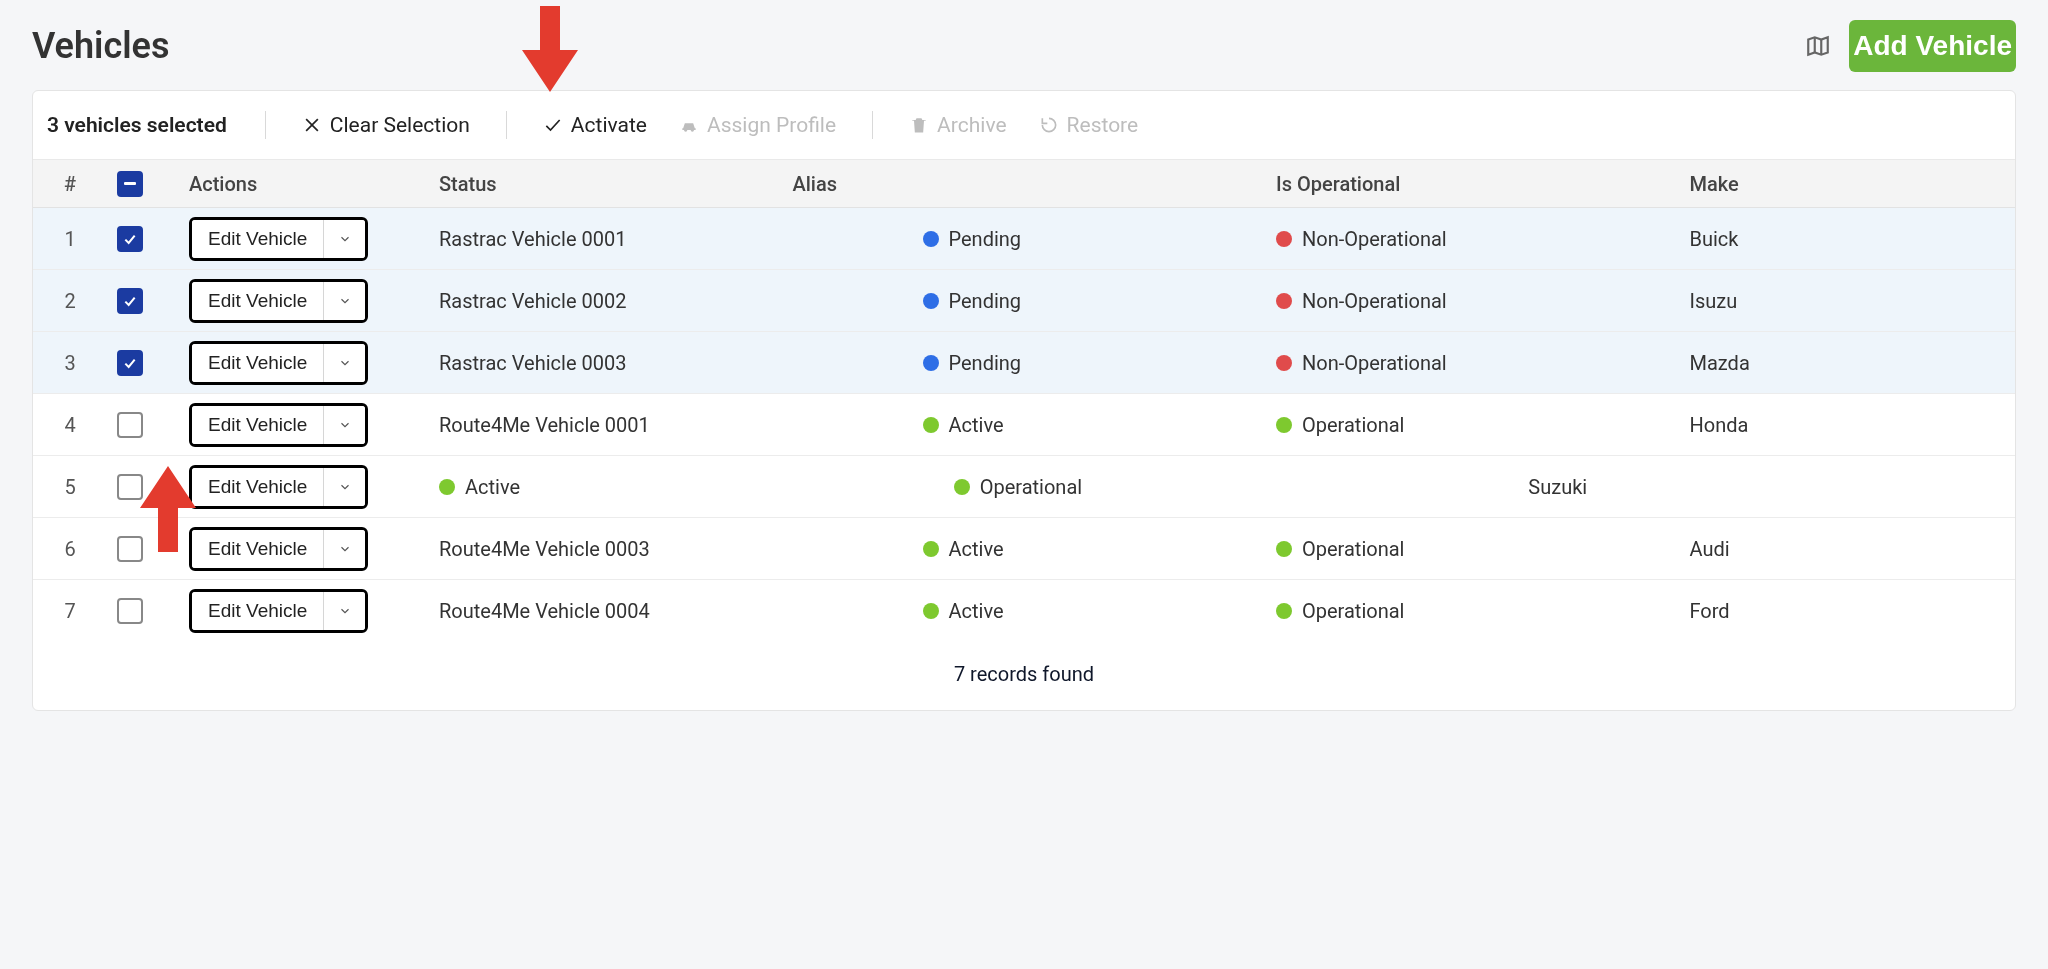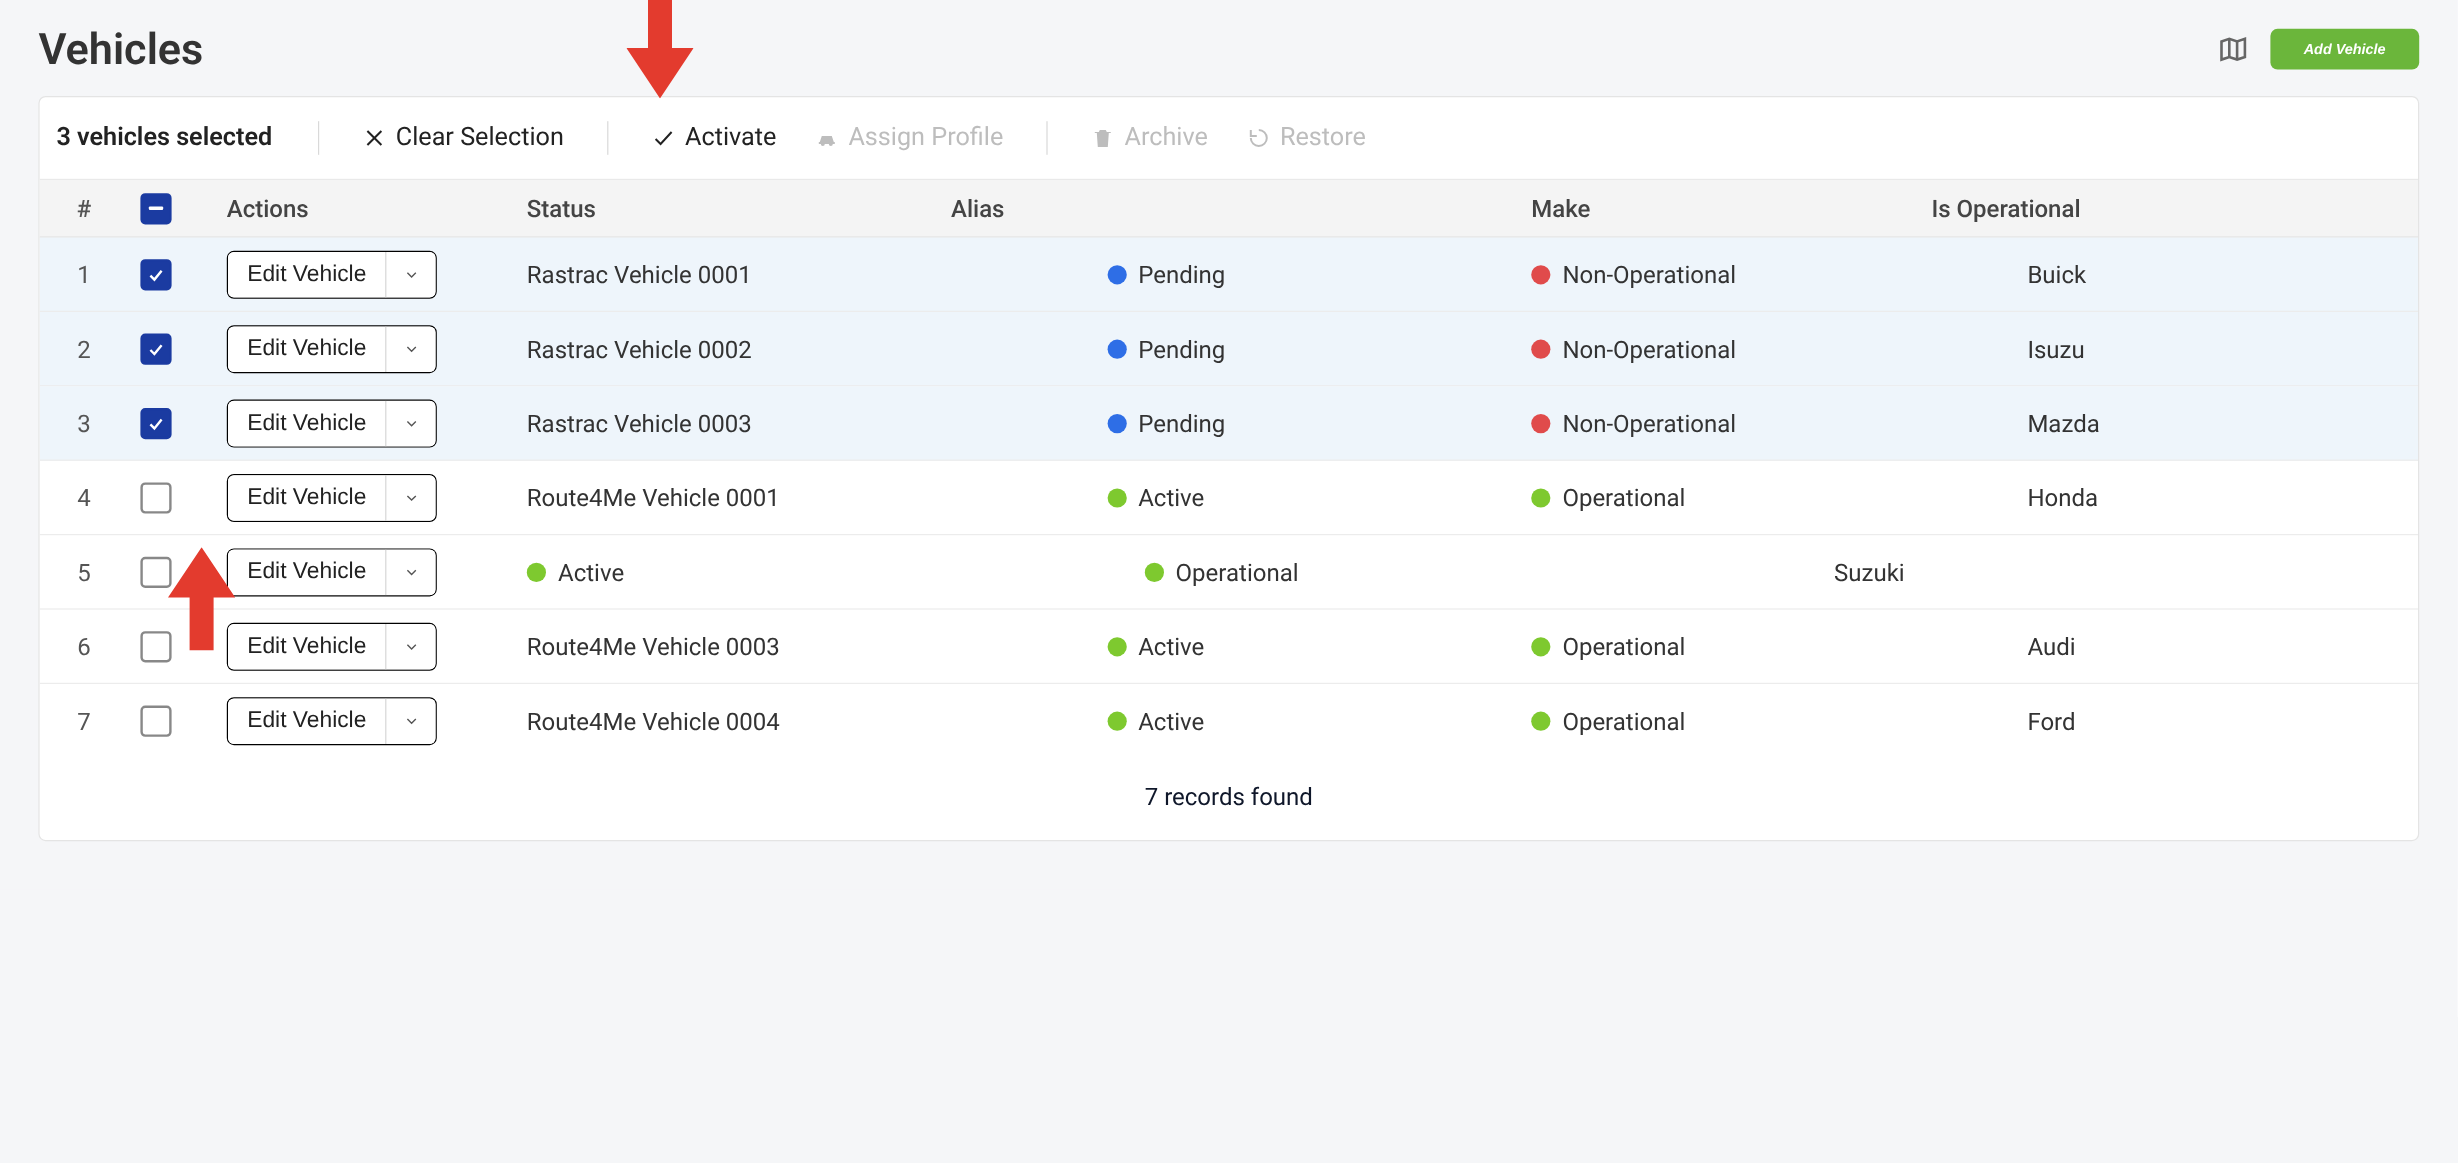--- a/index.html
+++ b/index.html
@@ -32,25 +32,24 @@
   .map-icon {
     width:26px; height:26px;
     color:#666;
     display:inline-flex;
   }
   .btn-primary {
     background:#6BB63B;
     color:#fff;
     border:none;
     border-radius:6px;
-    padding:10px 28px;
-    font-size:12px;
+    padding:10px 4px;
+    font-size:28px;
     font-weight:600;
     cursor:pointer;
-    font-style:italic;
   }
   .card {
     background:#fff;
     border:1px solid #e4e4e4;
     border-radius:6px;
     overflow:hidden;
   }
   .toolbar {
     display:flex;
     align-items:center;
@@ -113,21 +112,21 @@
   .c-status { flex: 1 1 200px; }
   .c-op { flex: 1 1 260px; }
   .c-make { flex: 1 1 180px; }
   .checkbox { width:26px; height:26px; border-radius:4px; border:2px solid #888; background:#fff; display:inline-flex; align-items:center; justify-content:center; cursor:pointer; }
   .checkbox.checked { background:#1b3ba1; border-color:#1b3ba1; }
   .checkbox.indeterminate { background:#1b3ba1; border-color:#1b3ba1; }
   .checkbox.indeterminate::after { content:''; display:block; width:12px; height:3px; background:#fff; border-radius:1px; }
   .checkbox.checked svg { width:16px; height:16px; color:#fff; }
   .action-group {
     display:flex;
-    border:1px solid #000000;
+    border:3px solid #000000;
     border-radius:6px;
     overflow:hidden;
     background:#fff;
   }
   .action-group .btn-edit {
     background:#fff;
     border:none;
     font-size:19px;
     padding:8px 16px;
     color:#222;
@@ -243,22 +242,22 @@
       </div>
 
       <div class="col-head-row">
         <div class="cell c-num">#</div>
         <div class="cell c-check">
           <span class="checkbox indeterminate"></span>
         </div>
         <div class="cell c-actions">Actions</div>
         <div class="cell c-status">Status</div>
         <div class="cell c-alias">Alias</div>
+        <div class="cell c-op">Is Operational</div>
         <div class="cell c-make">Make</div>
-        <div class="cell c-op">Is Operational</div>
       </div>
 
       <div id="rows">
           <div class="row selected">
             <div class="cell c-num">1</div>
             <div class="cell c-check">
               <span class="checkbox checked">
                 <svg viewBox="0 0 24 24" fill="none" stroke="currentColor" stroke-width="3">
                   <polyline points="5,13 10,18 19,7"></polyline>
                 </svg>

